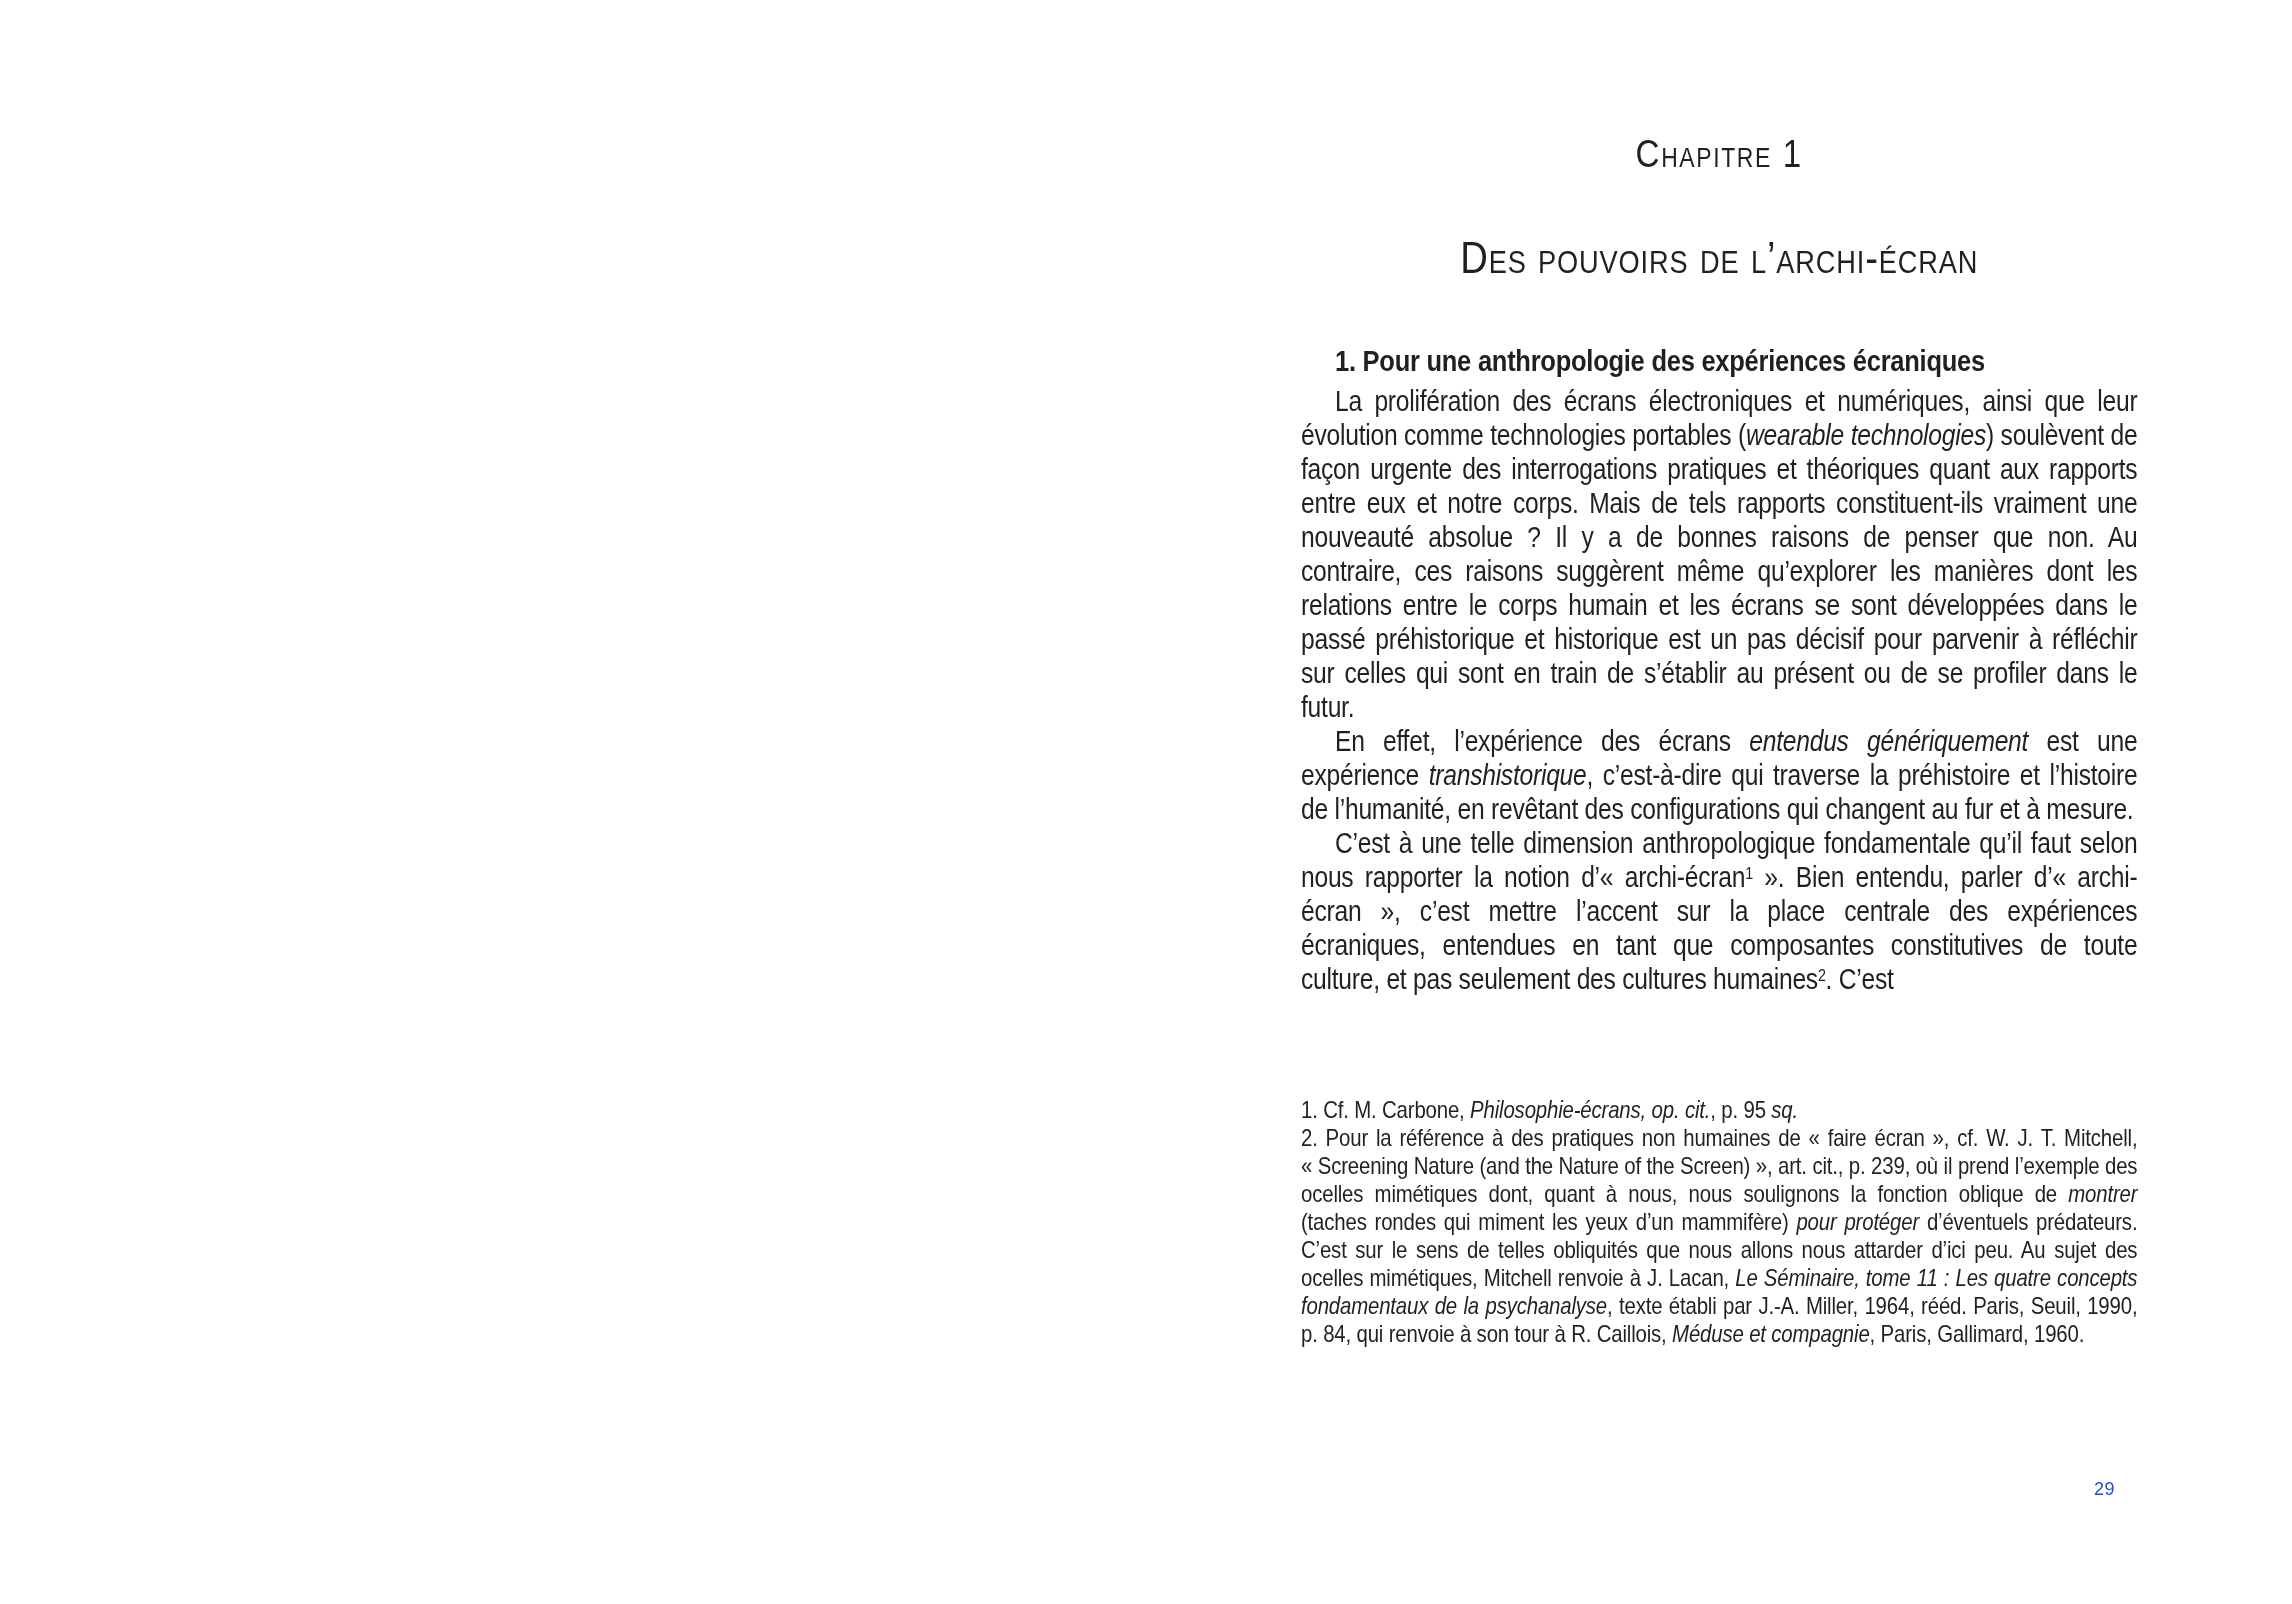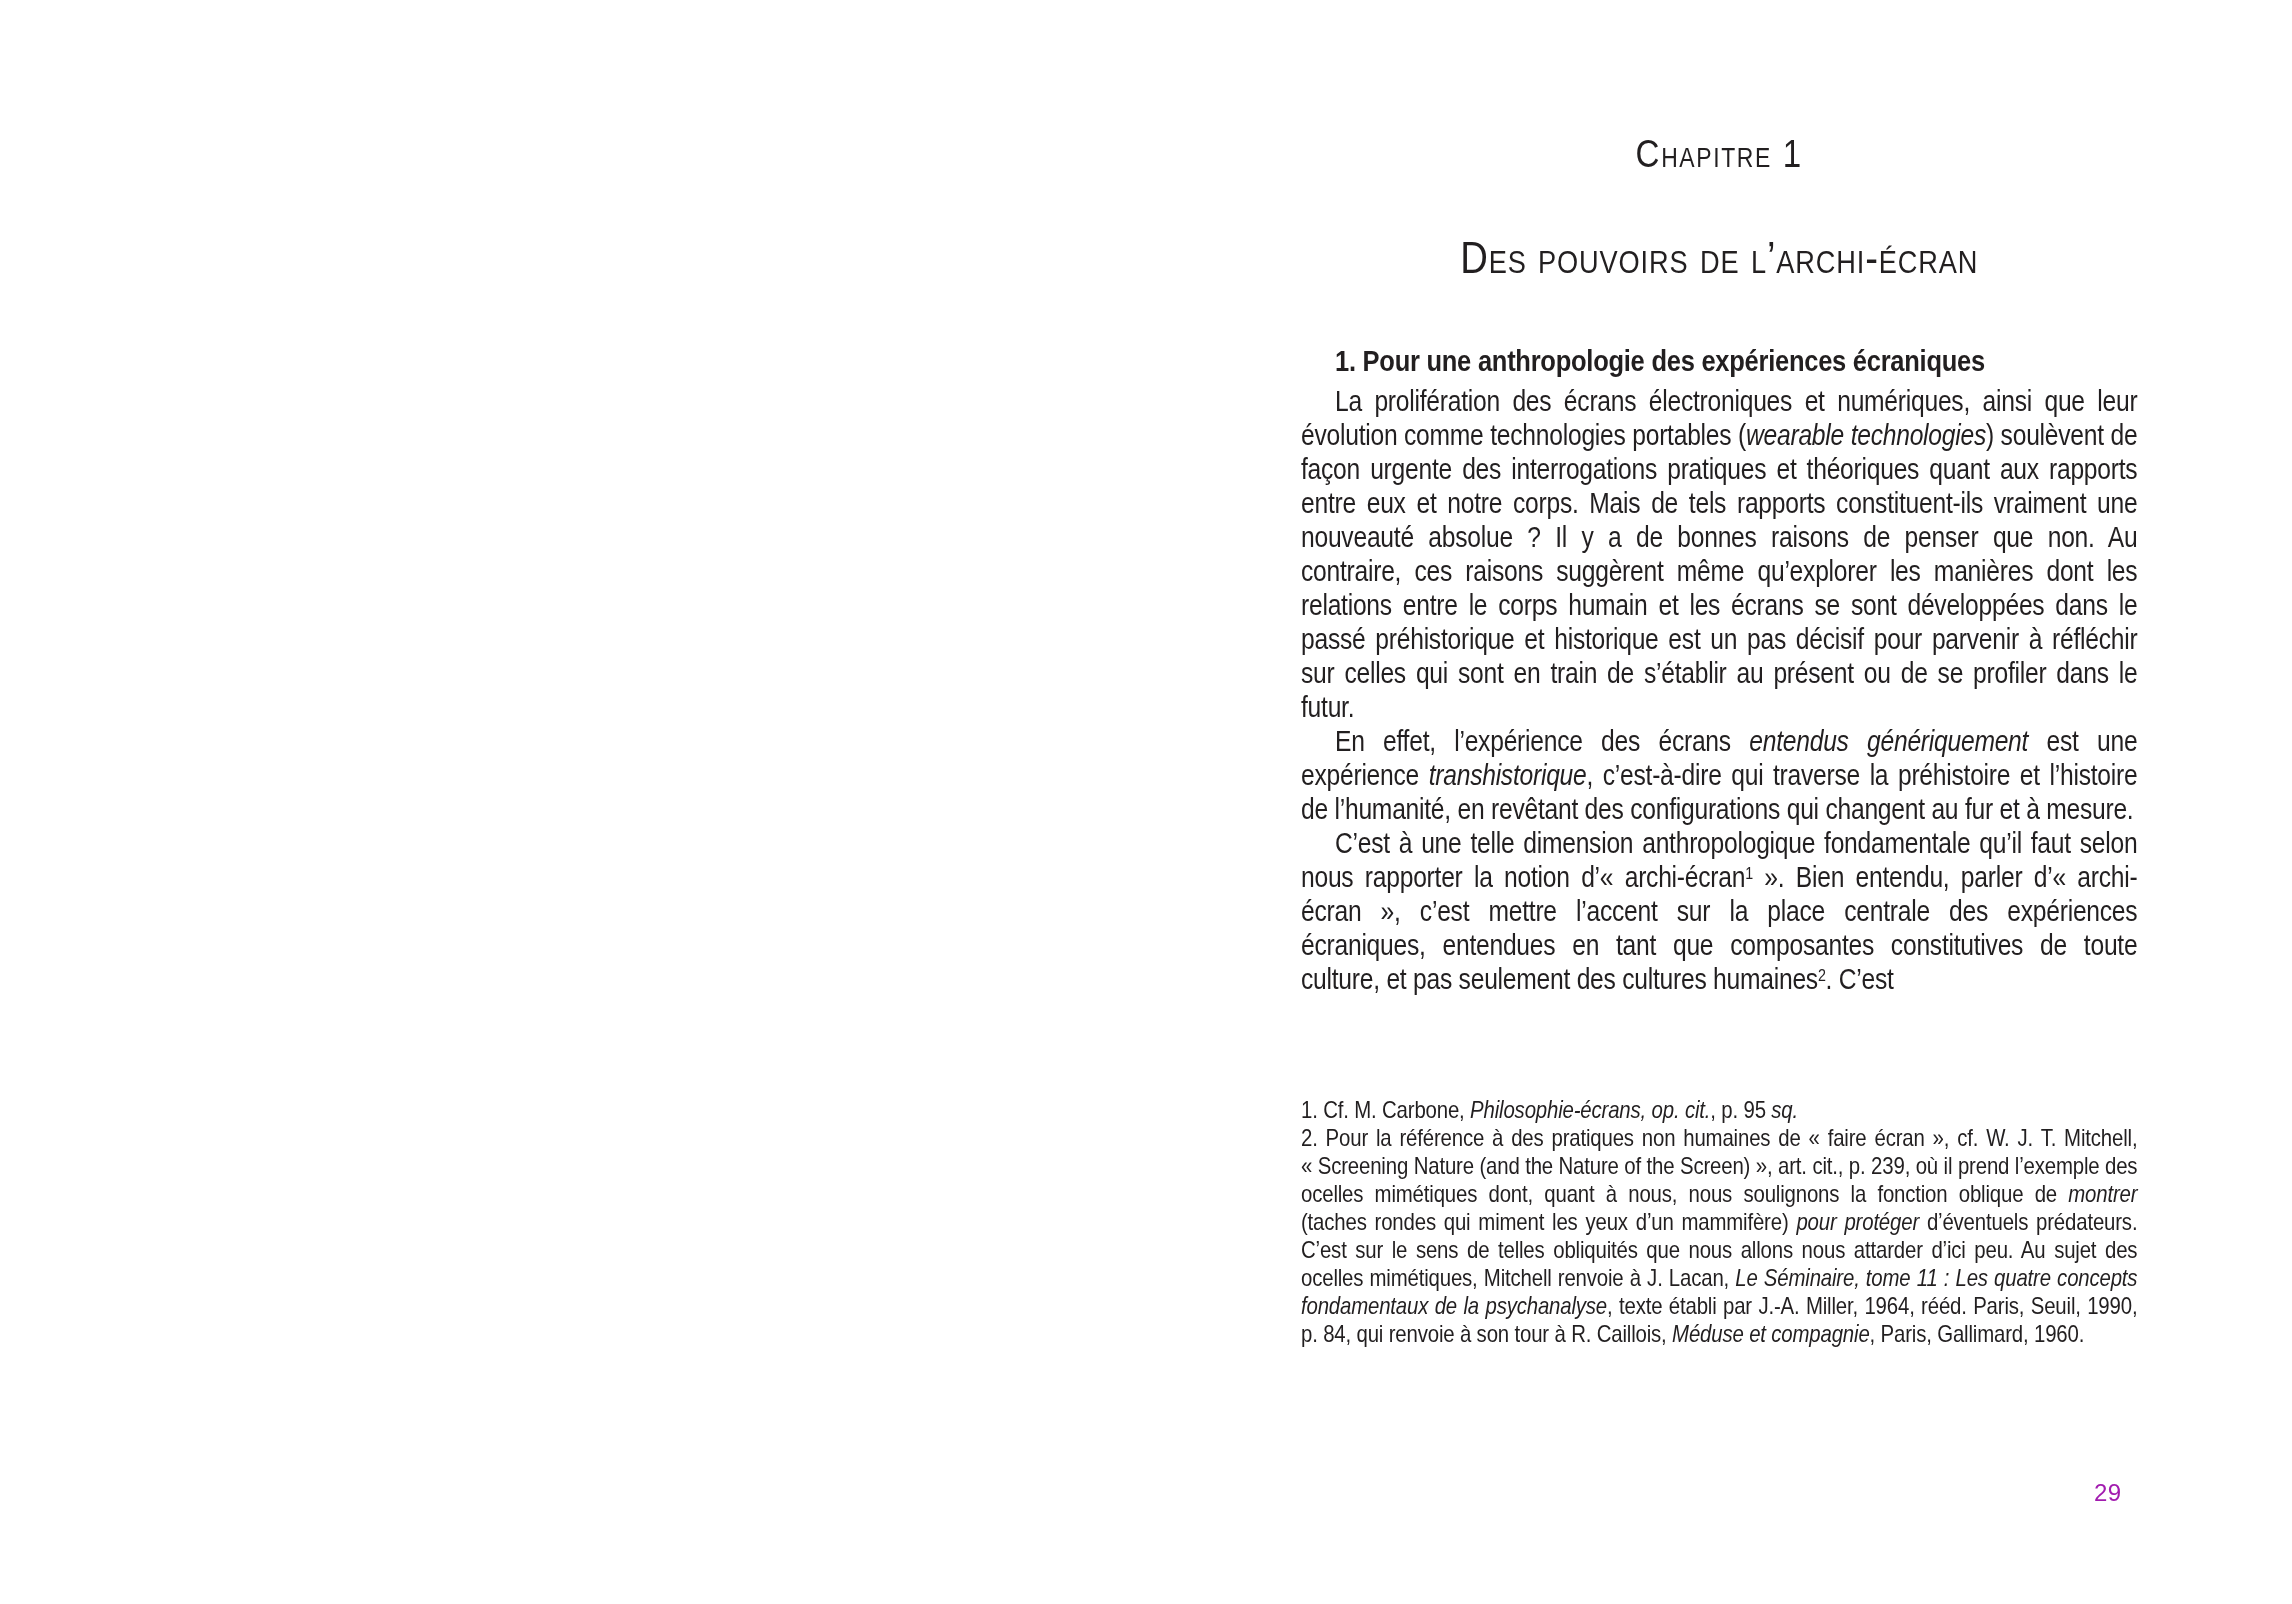--- a/index.html
+++ b/index.html
@@ -74,23 +74,23 @@
     font-size: 0.58em;
     line-height: 0;
     vertical-align: baseline;
     position: relative;
     top: -0.45em;
   }
   .page-number {
     position: absolute;
     left: 2094px;
     top: 1479px;
-    font-size: 24px;
+    font-size: 18px;
     letter-spacing: 0.5px;
-    color: #a21caf;
+    color: #1d4ed8;
   }
 </style>
 </head>
 <body>
 
 <div class="sheet">
   <div class="column">
     <div class="chapter-label">Chapitre 1</div>
     <div class="chapter-title">Des pouvoirs de l’archi-écran</div>
     <h2 class="section-heading">1. Pour une anthropologie des expériences écraniques</h2>

